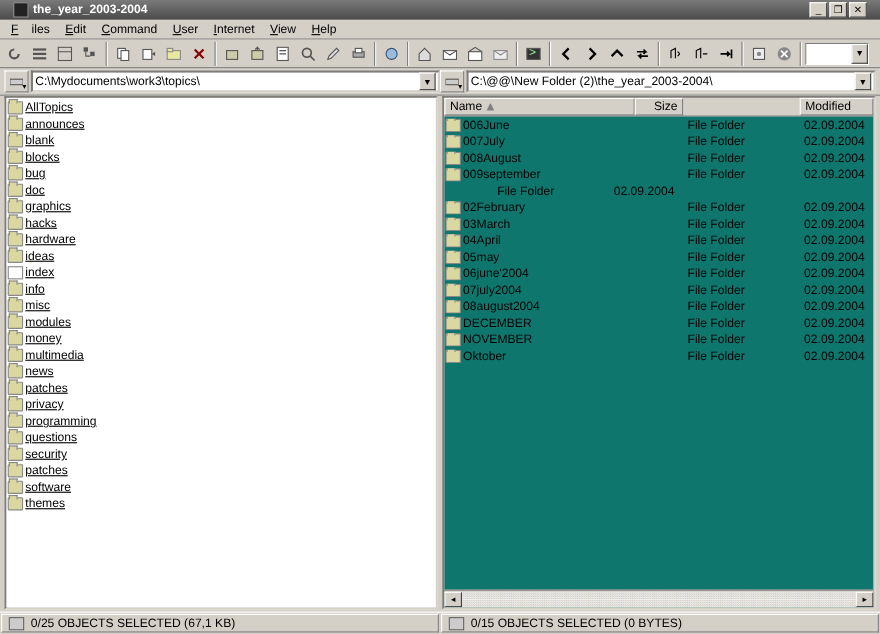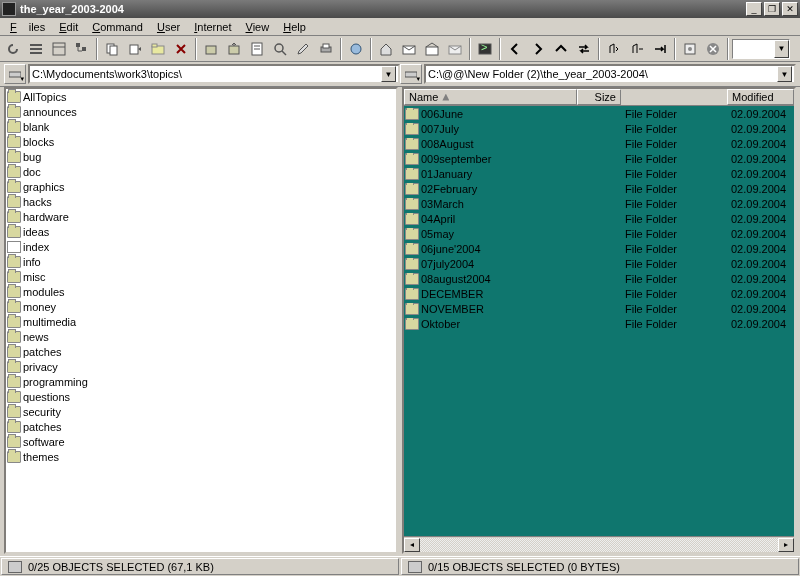--- a/index.html
+++ b/index.html
@@ -1,38 +1,38 @@
 <!DOCTYPE html>
 <html><head>
 <meta charset="utf-8">
 <style>
 * { box-sizing: border-box; margin: 0; padding: 0; font-family: "Tahoma", "MS Sans Serif", sans-serif; font-size: 11px; }
 body { background: #d4d0c8; width: 800px; height: 576px; overflow: hidden; display: flex; flex-direction: column; }
-.titlebar { background: linear-gradient(#7a7a7a,#4a4a4a); color: #fff; height: 18px; display: flex; align-items: center; padding: 0 2px; }
+.titlebar { background: linear-gradient(#7a7a7a,#4a4a4a); color: #fff; height: 18px; display: flex; align-items: center; padding: 0 12px; }
 .titlebar .icon { width: 14px; height: 14px; background: #222; margin-right: 4px; border: 1px solid #999; }
 .titlebar .title { flex: 1; font-weight: bold; }
 .titlebar .winbtn { width: 16px; height: 14px; background: #d4d0c8; border: 1px solid #fff; border-right-color:#404040; border-bottom-color:#404040; margin-left: 2px; display:flex; align-items:center; justify-content:center; font-size:9px; font-family:Arial; color:#000;}
 .menubar { background: #d4d0c8; height: 18px; display: flex; align-items: center; padding: 0 4px; gap: 2px; border-bottom: 1px solid #808080;}
 .menubar span { padding: 1px 6px; cursor: default; }
 .menubar span u { text-decoration: underline; }
 .toolbar { background: #d4d0c8; height: 26px; display: flex; align-items: center; padding: 1px 2px; border-bottom: 1px solid #808080; gap:1px;}
 .tbtn { width: 22px; height: 22px; border: 1px solid #d4d0c8; display:flex; align-items:center; justify-content:center; position:relative;}
 .tsep { width: 2px; height: 22px; border-left:1px solid #808080; border-right:1px solid #fff; margin: 0 2px;}
 .tcombo { width: 58px; height: 20px; background:#fff; border:1px solid #808080; border-right-color:#fff; border-bottom-color:#fff; display:flex; align-items:center;}
 .tcombo .dd { width:15px; height:18px; margin-left:auto; background:#d4d0c8; border:1px solid #fff; border-right-color:#404040; border-bottom-color:#404040; display:flex;align-items:center;justify-content:center;font-size:8px;}
 .pathrow { display:flex; gap:0; padding:2px 4px; align-items:center; border-bottom:1px solid #808080;}
 .pathcell { flex:1; display:flex; align-items:center; gap:2px;}
 .drvbtn { width:22px; height:20px; border:1px solid #fff; border-right-color:#808080; border-bottom-color:#808080; background:#d4d0c8; display:flex;align-items:center;justify-content:center; position:relative;}
 .drvbtn::after{content:"▾"; font-size:7px; position:absolute; right:1px; bottom:0;}
 .pcombo { flex:1; height:20px; background:#fff; border:2px inset #d4d0c8; display:flex; align-items:center; padding:0 2px;}
 .pcombo .dd{ width:15px; height:16px; margin-left:auto; background:#d4d0c8; border:1px solid #fff; border-right-color:#404040; border-bottom-color:#404040; display:flex;align-items:center;justify-content:center;font-size:8px;}
 .panes { flex:1; display:flex; gap:4px; padding:0 4px 2px 4px; min-height:0;}
 .pane { flex:1; display:flex; flex-direction:column; border:2px inset #d4d0c8; background:#fff; min-width:0;}
 .list-left { flex:1; overflow:auto; background:#fff;}
-.litem { display:flex; align-items:center; height:15px; padding-left:1px; white-space:nowrap;}
+.litem { display:flex; align-items:flex-end; height:15px; padding-left:1px; white-space:nowrap;text-decoration:underline;}
 .licon { width:14px; height:12px; margin-right:2px; flex:none;}
 .licon.folder { background:#d8d8a0; border:1px solid #888; border-radius:1px; position:relative;}
 .licon.folder::before{content:""; position:absolute; top:-3px; left:0; width:6px; height:3px; background:#d8d8a0; border:1px solid #888; border-bottom:none;}
 .licon.file { background:#fff; border:1px solid #888;}
 .licon.file::after{content:""; position:absolute;}
 .cols { height:17px; background:#d4d0c8; display:flex; border-bottom:1px solid #808080;}
 .col { border:1px solid #fff; border-right-color:#808080; border-bottom-color:#808080; padding:1px 4px; display:flex; align-items:center; overflow:hidden; white-space:nowrap;}
 .col.name{flex:0 0 173px;} .col.size{flex:0 0 44px; justify-content:flex-end;} .col.type{flex:0 0 106px;margin-top:37px;} .col.mod{flex:1;text-align:center;}
 .sorticon{width:7px;height:7px; margin-left:4px; background:#808080; clip-path:polygon(0 100%,50% 0,100% 100%);}
 .list-right { flex:1; overflow:hidden; background:#0f766e; display:flex; flex-direction:column;}
@@ -426,24 +426,20 @@
           <div class="rrow">
             <div class="rcell name">
               <div class="licon folder"></div>
               <span>009september</span>
             </div>
             <div class="rcell size"></div>
             <div class="rcell type">File Folder</div>
             <div class="rcell mod">02.09.2004</div>
           </div>
           <div class="rrow">
-            <div class="rcell name">
-              <div class="licon folder"></div>
-              <span>01January</span>
-            </div>
             <div class="rcell size"></div>
             <div class="rcell type">File Folder</div>
             <div class="rcell mod">02.09.2004</div>
           </div>
           <div class="rrow">
             <div class="rcell name">
               <div class="licon folder"></div>
               <span>02February</span>
             </div>
             <div class="rcell size"></div>

